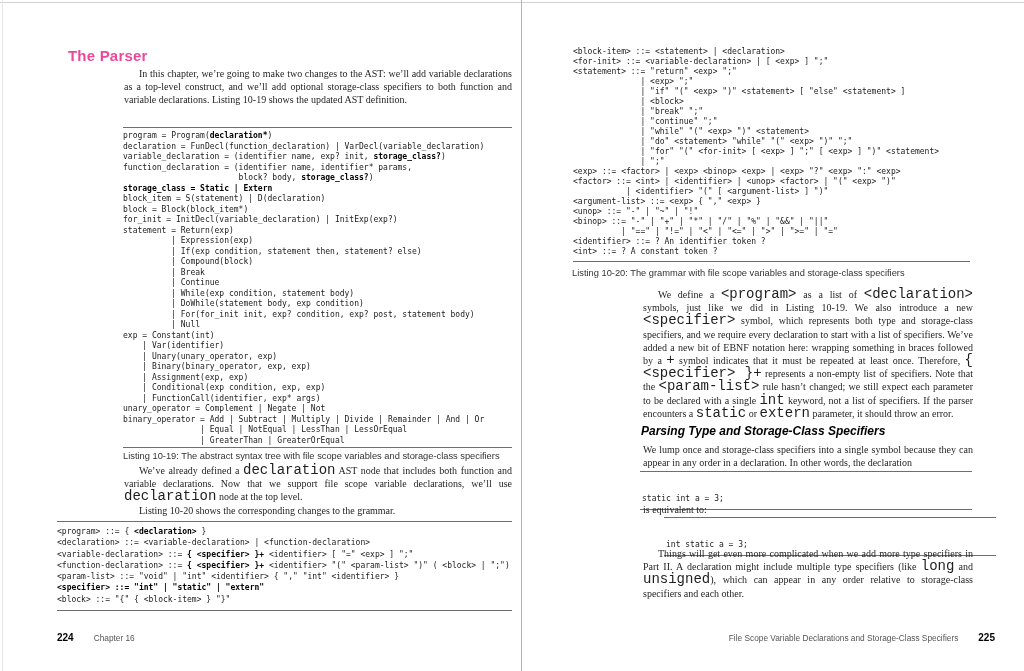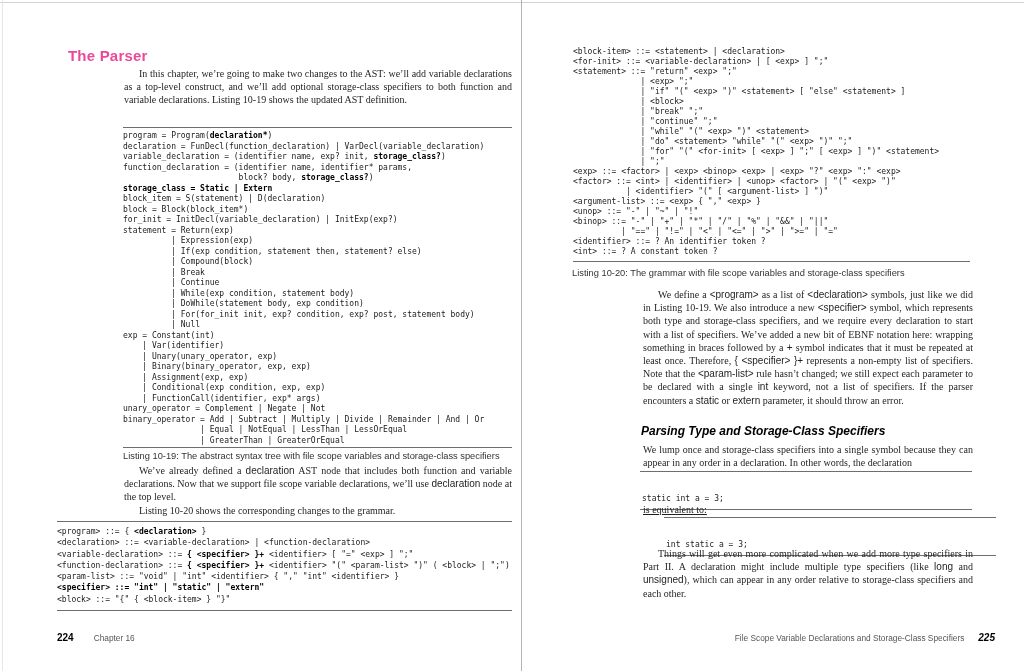--- a/index.html
+++ b/index.html
@@ -8,36 +8,36 @@
   .hairline-top{position:absolute;left:0;top:2px;width:1024px;height:1px;background:#d2d2d2;}
   .edge-left{position:absolute;left:2px;top:0;width:1px;height:671px;background:#e6e6e6;}
   .gutter{position:absolute;left:521px;top:0;width:1px;height:671px;background:#b3b3b3;}
   .abs{position:absolute;}
   h1.chap{font-family:"Liberation Sans",sans-serif;font-weight:bold;font-size:15px;
           letter-spacing:.2px;color:#ec4899;margin:0;}
   h2.sub{font-family:"Liberation Sans",sans-serif;font-weight:bold;font-style:italic;
          font-size:12px;color:#000;margin:0;}
   p.body{font-size:10px;line-height:13.2px;text-align:justify;margin:1px;color:#1e1e1e;}
   p.body.fi{text-indent:15px;}
-  .c{font-family:Liberation Sans, sans-serif;font-size:10px;}
+  .c{font-family:Liberation Mono, monospace;font-size:14px;}
   pre.code{font-family:"DejaVu Sans Mono",monospace;font-size:8px;margin:0;color:#1a1a1a;
            white-space:pre;}
   pre.code .b, .b{font-weight:bold;color:#000;}
   .rule{position:absolute;height:1px;background:#6e6e6e;}
   .caption{font-family:"Liberation Sans",sans-serif;font-size:9.3px;
            color:#333;margin:0;}
   .codebox{position:absolute;border-top:1px solid #6e6e6e;border-bottom:1px solid #6e6e6e;
            padding:22px 0 6px 2px;}
   .footer{position:absolute;display:flex;align-items:baseline;
           font-family:"Liberation Sans",sans-serif;}
   .folio{font-weight:bold;font-size:10px;color:#000;}
   .foot-label{font-size:8.3px;color:#555;}
   .footer.left .foot-label{margin-left:20px;}
   .footer.right{justify-content:flex-end;}
-  .footer.right .folio{margin-left:14px;font-style:italic;}
+  .footer.right .folio{}
 </style>
 </head>
 <body>
 
 <div class="canvas">
   <div class="hairline-top"></div>
   <div class="edge-left"></div>
   <div class="gutter"></div>
 
   <section>
@@ -73,26 +73,26 @@
     <p class="body fi abs" style="left:642px;top:287px;width:330px;"><span>We define a </span><span class="c">&lt;program&gt;</span><span> as a list of </span><span class="c">&lt;declaration&gt;</span><span> symbols, just like we did in Listing 10-19. We also introduce a new </span><span class="c">&lt;specifier&gt;</span><span> symbol, which represents both type and storage-class specifiers, and we require every declaration to start with a list of specifiers. We’ve added a new bit of EBNF notation here: wrapping something in braces followed by a </span><span class="c">+</span><span> symbol indicates that it must be repeated at least once. Therefore, </span><span class="c">{ &lt;specifier&gt; }+</span><span> represents a non-empty list of specifiers. Note that the </span><span class="c">&lt;param-list&gt;</span><span> rule hasn’t changed; we still expect each parameter to be declared with a single </span><span class="c">int</span><span> keyword, not a list of specifiers. If the parser encounters a </span><span class="c">static</span><span> or </span><span class="c">extern</span><span> parameter, it should throw an error.</span></p>
 
     <h2 class="sub abs" style="left:641px;top:424px;">Parsing Type and Storage-Class Specifiers</h2>
 
     <p class="body abs" style="left:642px;top:442px;width:330px;"><span>We lump once and storage-class specifiers into a single symbol because they can appear in any order in a declaration. In other words, the declaration</span></p>
 
     <div class="codebox" style="left:640px;top:471px;width:330px;">
       <pre class="code" style="line-height:9px;">static int a = 3;</pre>
     </div>
 
-    <p class="body abs" style="left:642px;top:502px;width:330px;text-decoration:underline;"><span>is equivalent to:</span></p>
+    <p class="body abs" style="left:642px;top:502px;width:330px;"><span>is equivalent to:</span></p>
 
     <div class="codebox" style="left:664px;top:517px;width:330px;">
       <pre class="code" style="line-height:9px;">int static a = 3;</pre>
     </div>
 
     <p class="body fi abs" style="left:642px;top:546px;width:330px;"><span>Things will get even more complicated when we add more type specifiers in Part II. A declaration might include multiple type specifiers (like </span><span class="c">long</span><span> and </span><span class="c">unsigned</span><span>), which can appear in any order relative to storage-class specifiers and each other.</span></p>
 
-    <div class="footer right" style="left:670px;top:632px;width:325px;">
+    <div class="footer right" style="left:670px;top:632px;width:325px;gap:20px;">
       <span class="foot-label">File Scope Variable Declarations and Storage-Class Specifiers</span>
       <span class="folio">225</span>
     </div>
   </section>
 </div>
 
 </body></html>

